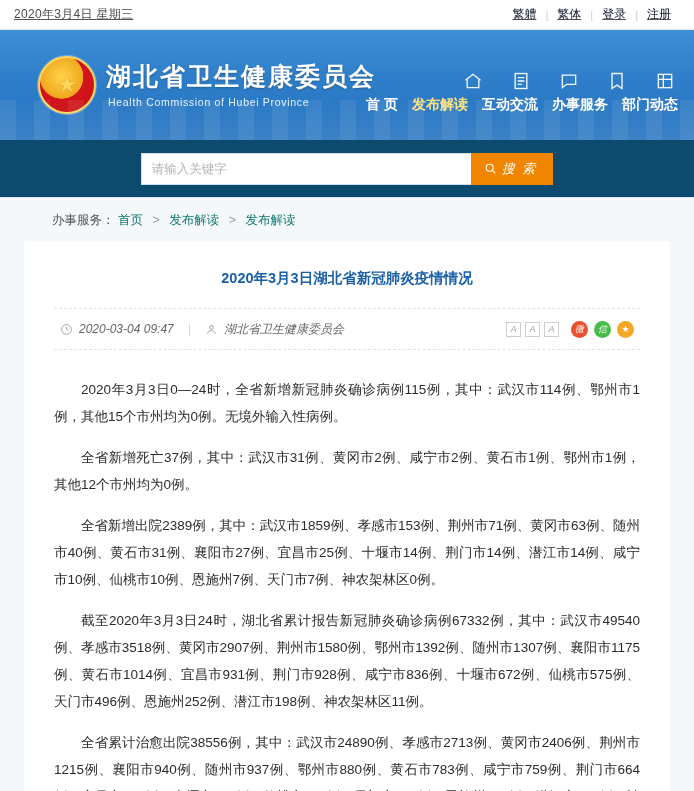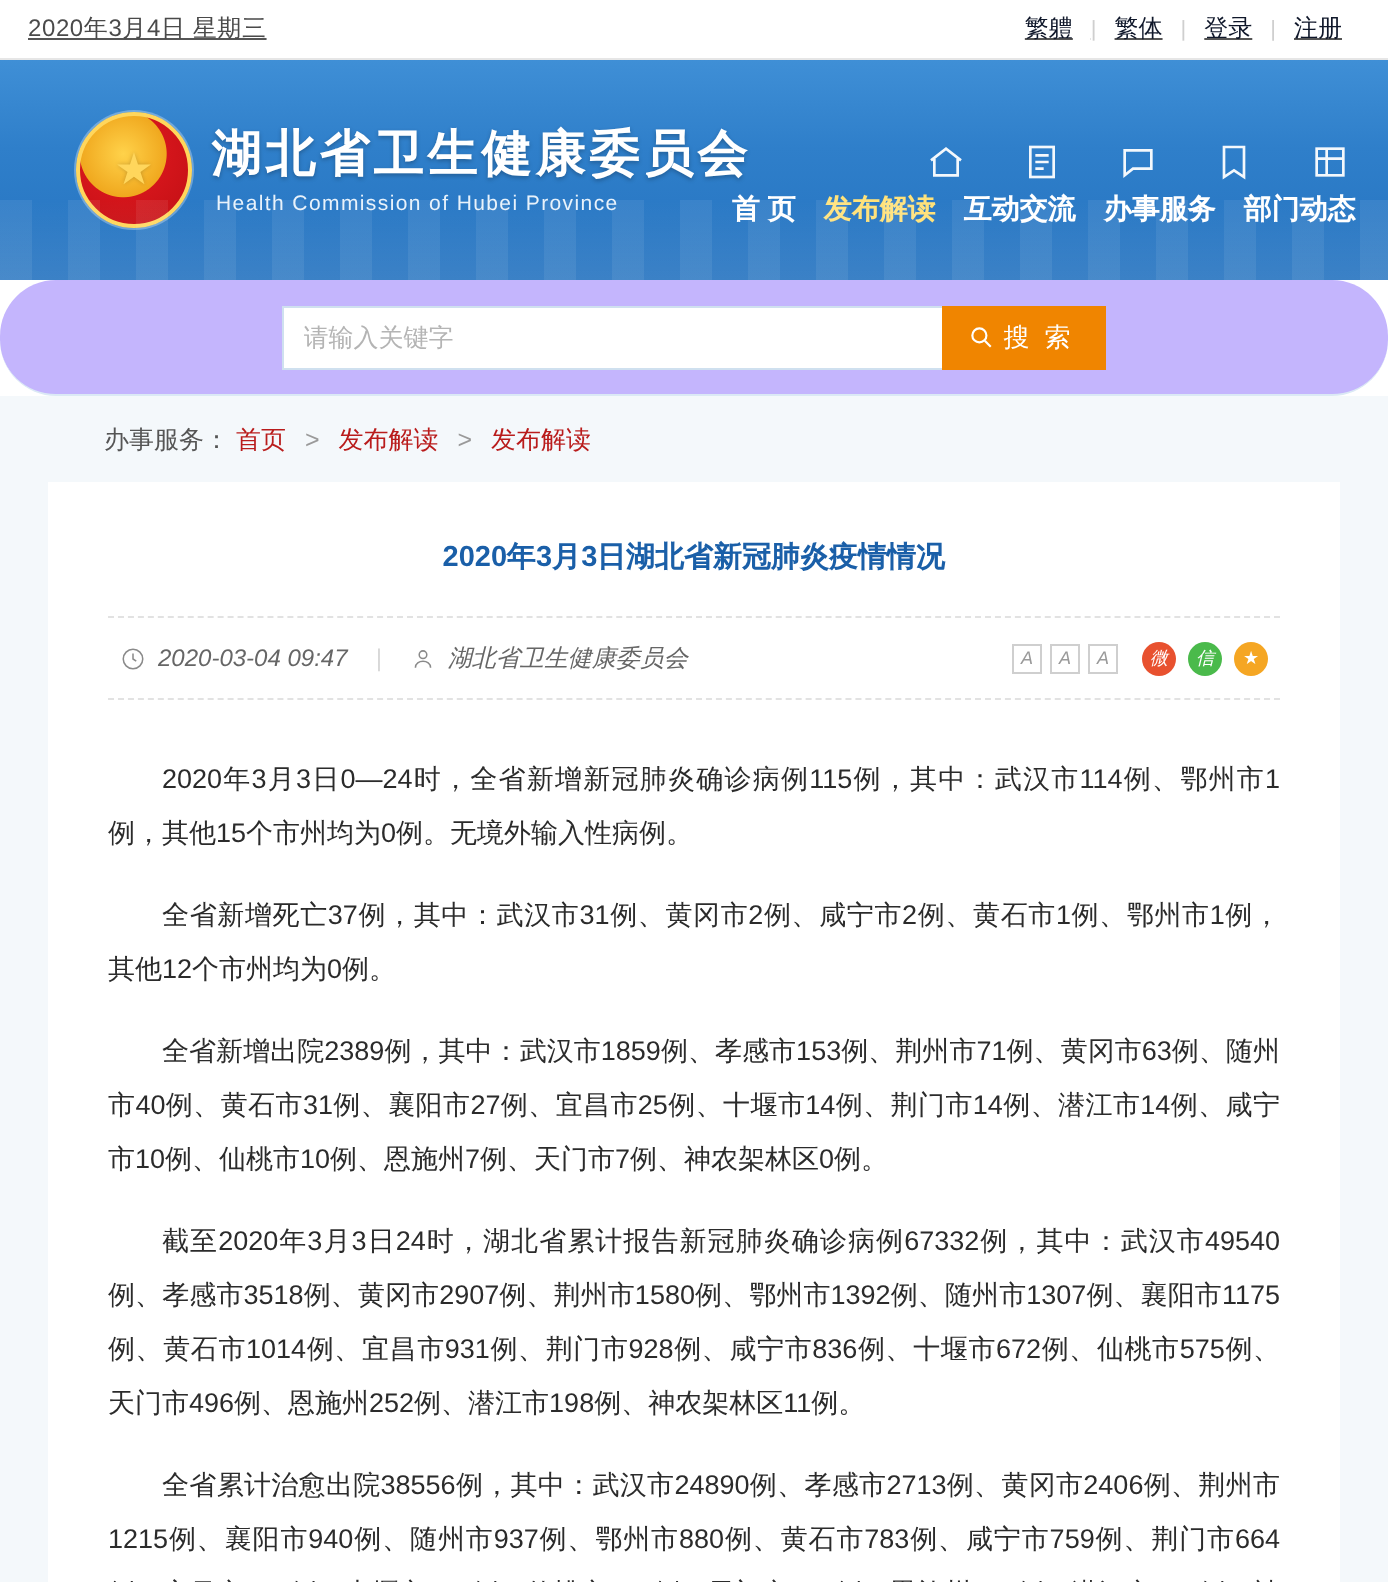--- a/index.html
+++ b/index.html
@@ -112,26 +112,25 @@
     gap: 14px;
     font-size: 14px;
     color: #ffffff;
     font-weight: bold;
   }
   .nav-links .n-active { color: #ffe27a; }
 
   
   .searchband {
     height: 58px;
-    background: #c4b5fd;
+    background: #0c4a6e;
     display: flex;
     align-items: center;
     justify-content: center;
     border-bottom: 1px solid #dbe9f5;
-    border-radius: 28px;
   }
   .search-wrap { display: flex; align-items: center; }
   .search-input {
     width: 330px;
     height: 32px;
     border: 1px solid #cfe0ef;
     border-right: none;
     background: #ffffff;
     padding: 0 10px;
     font-size: 12.5px;
@@ -144,35 +143,36 @@
     height: 32px;
     padding: 0 16px 0 13px;
     background: #f08500;
     color: #fff;
     border: none;
     font-size: 13px;
     letter-spacing: 2px;
     cursor: pointer;
     display: flex; align-items: center; gap: 5px;
     font-family: "Liberation Sans", sans-serif;
+    font-style: italic;
   }
   .search-btn svg { width: 13px; height: 13px; stroke: #fff; stroke-width: 2; fill: none; }
 
   
   .content-outer {
     background: #f4f8fb;
     padding: 0 0 18px 0;
     min-height: 560px;
   }
   .crumb {
     font-size: 12.5px;
     color: #555;
     padding: 14px 0 12px 52px;
   }
-  .crumb a { color: #b91c1c; text-decoration: none; cursor: pointer; margin-top: 32px; }
+  .crumb a { color: #0f766e; text-decoration: none; cursor: pointer; margin-top: 32px; }
   .crumb .sepc { color: #9a9a9a; margin: 0 6px; }
 
   .article {
     background: #ffffff;
     margin: 0 24px;
     padding: 22px 30px 30px 30px;
     min-height: 560px;
   }
   .art-title {
     text-align: center;

